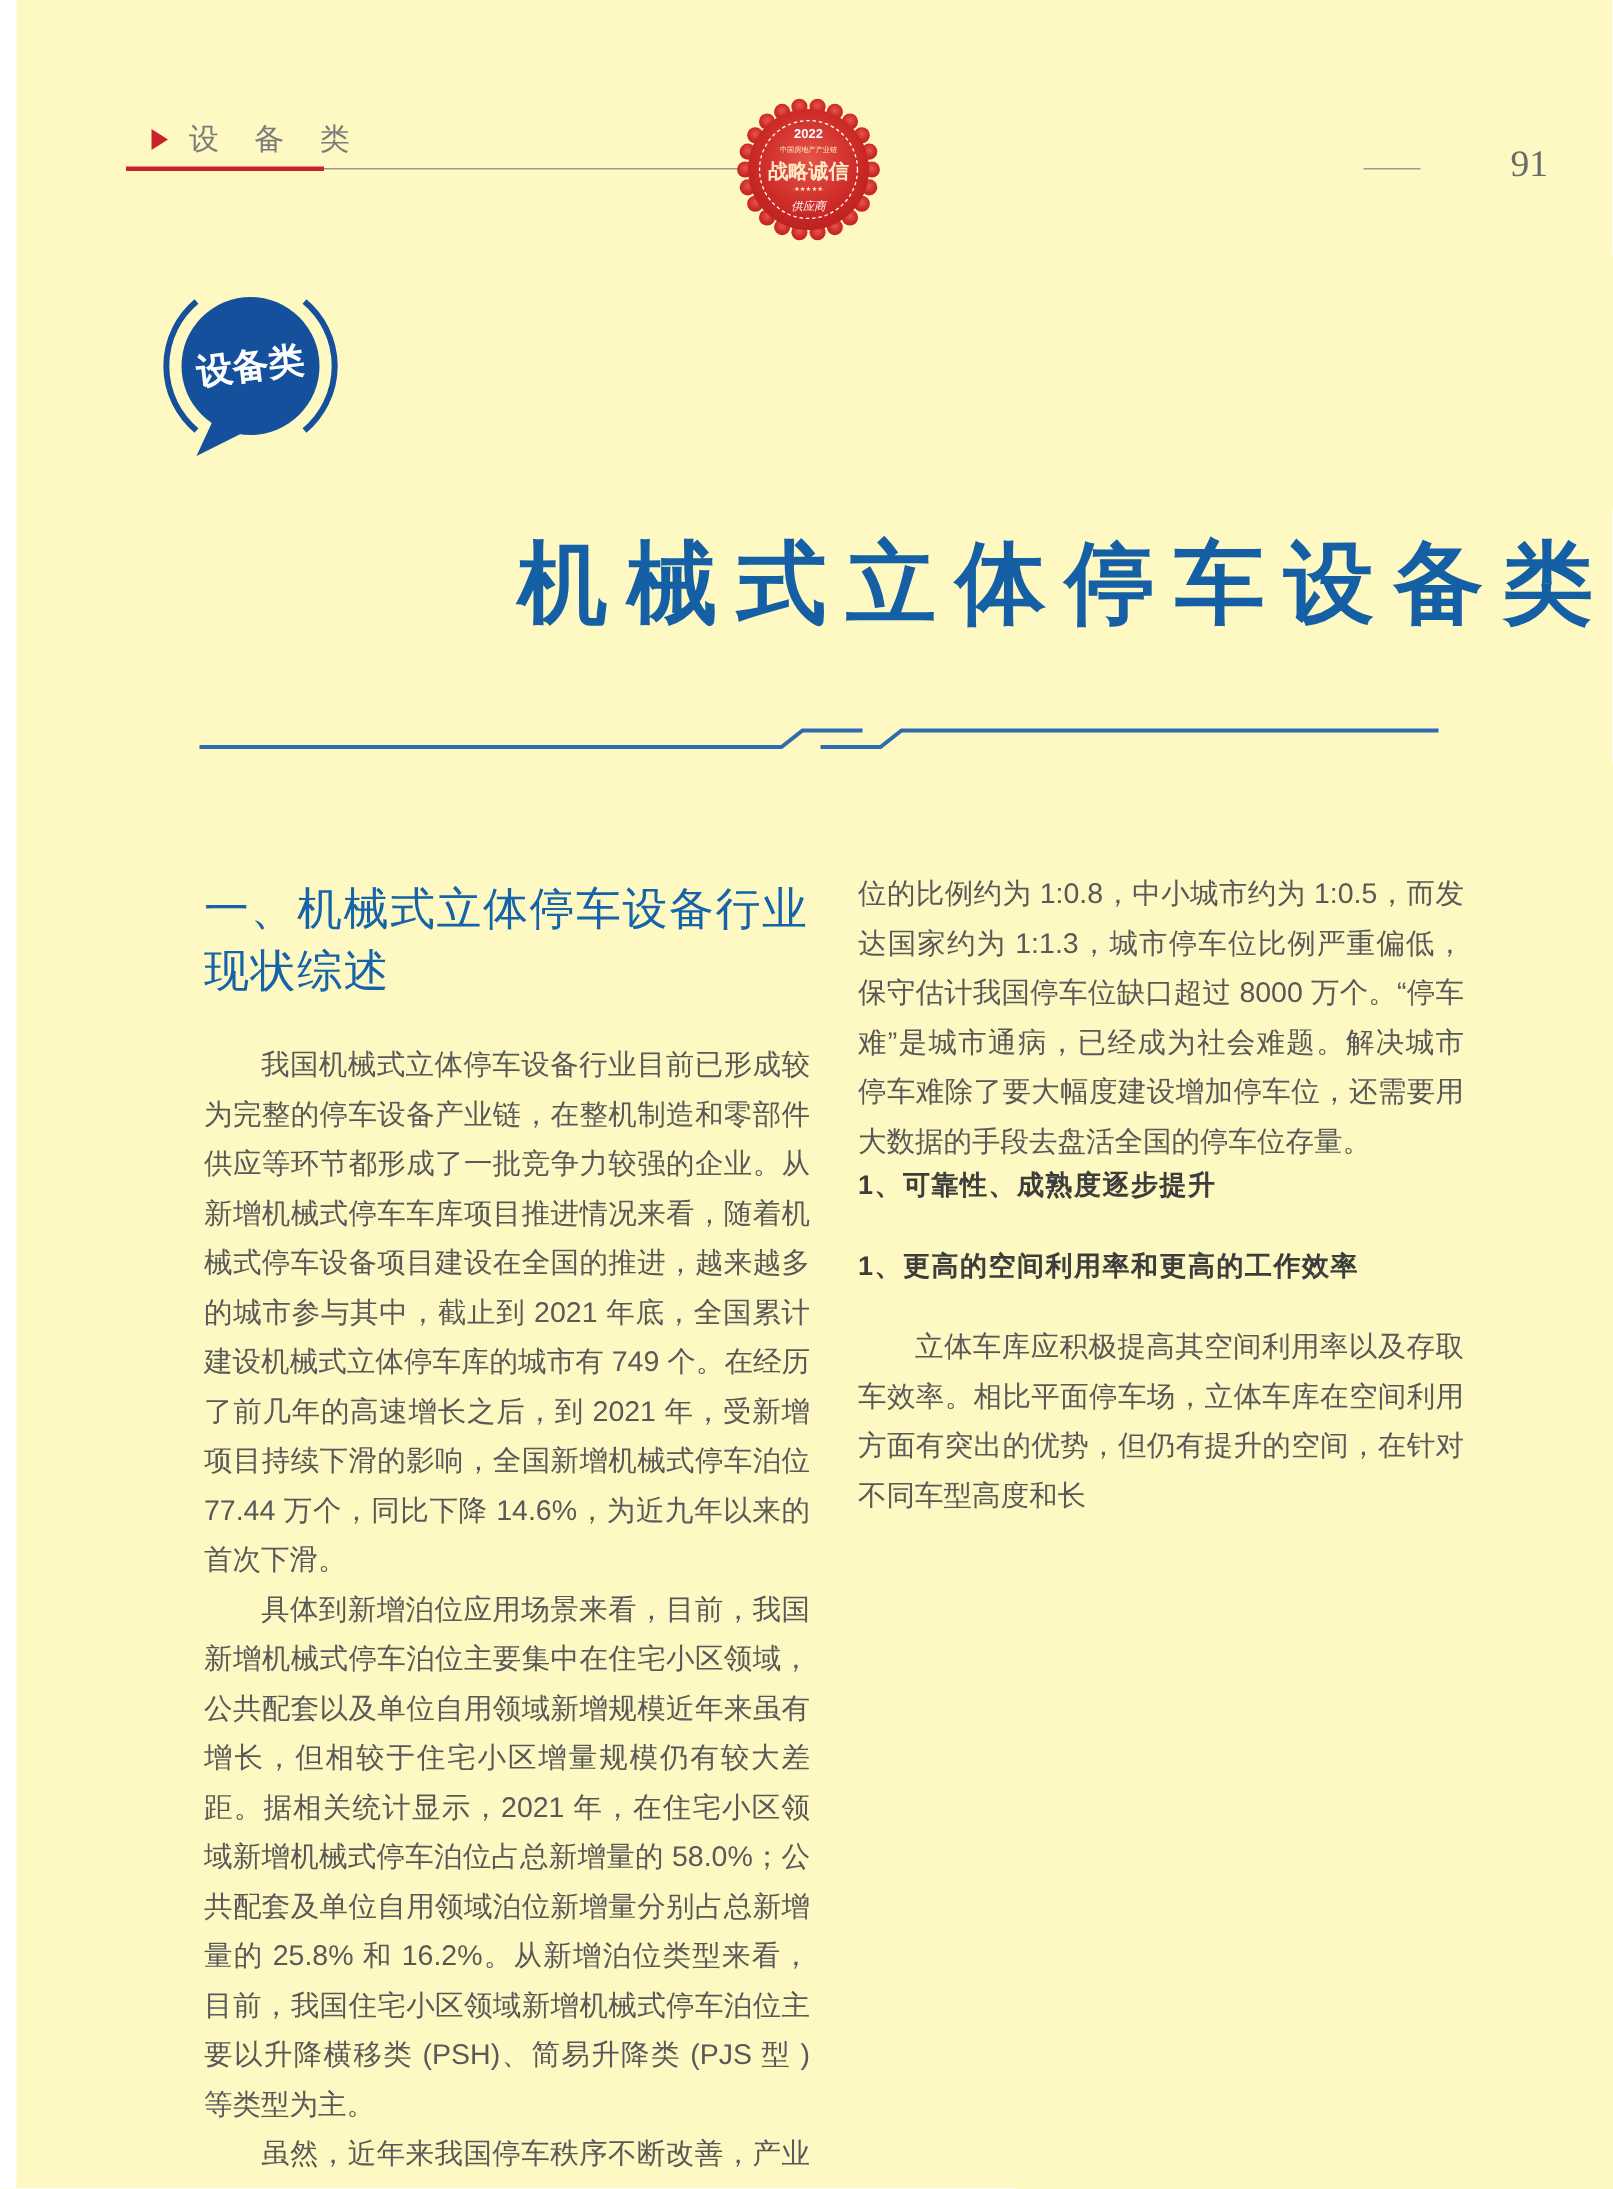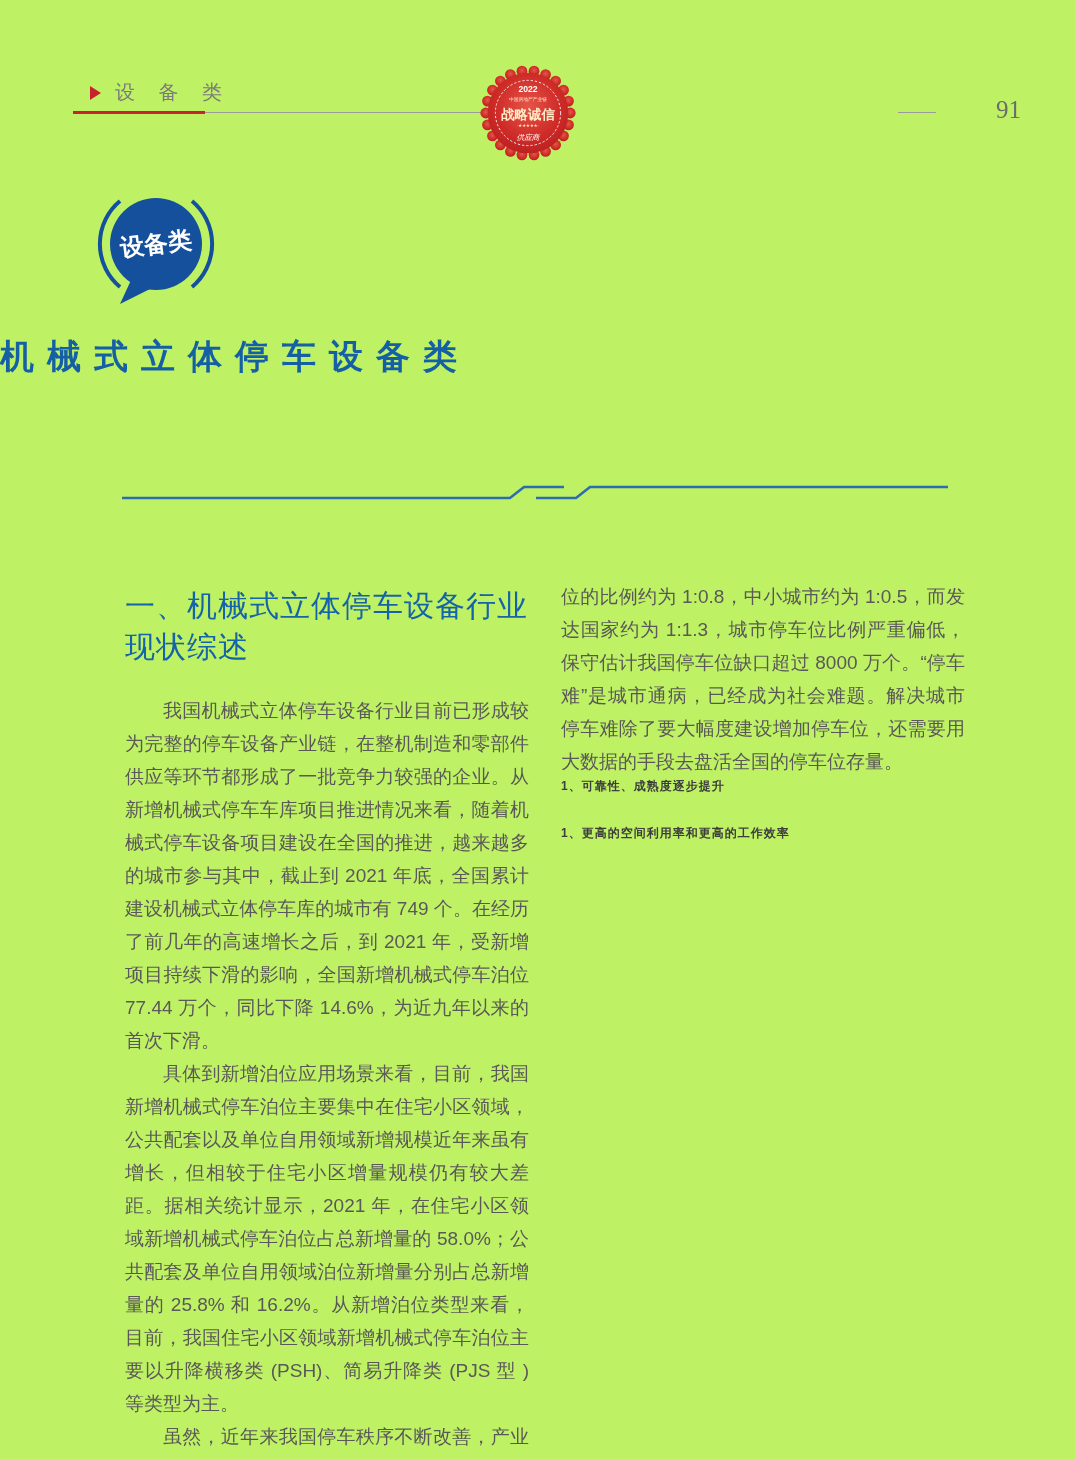--- a/index.html
+++ b/index.html
@@ -1,42 +1,42 @@
 <!DOCTYPE html>
 <html><head>
 <meta charset="utf-8">
 <style>
   html,body{margin:0;padding:0;background:#ffffff;}
   body{
     font-family:"Liberation Sans","DejaVu Sans",sans-serif;
     width:1075px;height:1459px;position:relative;overflow:hidden;
     color:#5a5858;
   }
-  .page{position:absolute;inset:0;background:#bef264;}
+  .page{position:absolute;inset:0;background:#fef9c3;margin-left:11px;}
 
   
   .cat{position:absolute;left:90px;top:79px;display:flex;align-items:center;gap:14px;}
   .cat .tri{width:0;height:0;border-left:11px solid #c8232c;border-top:7px solid transparent;border-bottom:7px solid transparent;}
   .cat .cat-label{font-size:20px;color:#7b7b7b;letter-spacing:9px;}
   .hline{position:absolute;left:73px;top:111px;width:417px;height:3px;}
   .hline .red{position:absolute;left:0;top:0;width:132px;height:3px;background:#c8232c;}
   .hline .gray{position:absolute;left:132px;top:1px;width:285px;height:1px;background:#9a9a9a;}
   .pageno-line{position:absolute;left:898px;top:112px;width:38px;height:1px;background:#9a9a9a;}
   .pageno{position:absolute;left:996px;top:96px;font-family:"Liberation Serif","DejaVu Serif",serif;font-size:25px;color:#6b6b6b;}
 
   
   .seal{position:absolute;left:480px;top:59px;width:96px;height:108px;}
 
   
   .bubble{position:absolute;left:86px;top:182px;width:140px;height:132px;}
 
   
   .title{
-    position:absolute;left:0;top:334px;width:100%;text-align:left;margin:0;
-    font-size:34px;font-weight:800;color:#1560a5;letter-spacing:13px;
+    position:absolute;left:0;top:349px;width:100%;text-align:right;margin:0;
+    font-size:60px;font-weight:800;color:#1560a5;letter-spacing:13px;
   }
 
   
   .divider{position:absolute;left:120px;top:481px;}
 
   
   .columns{
     position:absolute;left:125px;top:580px;width:840px;
     display:flex;gap:32px;
   }
@@ -45,21 +45,21 @@
     margin:0;font-size:19px;line-height:33px;color:#5a5858;
     text-align:justify;text-justify:inter-ideograph;
   }
   .col p.indent{text-indent:2em;}
   h2.sec{
     margin:0;font-size:30px;font-weight:400;color:#1563a8;letter-spacing:1px;
   }
   .col.left h2.sec{margin:6px 0 26px 0;}
   .col.right h2.sec{margin:34px 0 46px 0;}
   h3.sub{
-    margin:0 0 26px 0;font-size:12px;font-weight:700;color:#3d3d3d;letter-spacing:1px;
+    margin:0 0 26px 0;font-size:18px;font-weight:700;color:#3d3d3d;letter-spacing:1px;
   }
   h3.sub.second{margin-top:30px;}
 </style>
 </head>
 <body>
 
 <div class="page">
 
   <div class="cat">
     <span class="tri"></span>
@@ -138,16 +138,17 @@
     <div class="col left">
       <h2 class="sec">一、机械式立体停车设备行业现状综述</h2>
       <p class="indent">我国机械式立体停车设备行业目前已形成较为完整的停车设备产业链，在整机制造和零部件供应等环节都形成了一批竞争力较强的企业。从新增机械式停车车库项目推进情况来看，随着机械式停车设备项目建设在全国的推进，越来越多的城市参与其中，截止到 2021 年底，全国累计建设机械式立体停车库的城市有 749 个。在经历了前几年的高速增长之后，到 2021 年，受新增项目持续下滑的影响，全国新增机械式停车泊位 77.44 万个，同比下降 14.6%，为近九年以来的首次下滑。</p>
       <p class="indent">具体到新增泊位应用场景来看，目前，我国新增机械式停车泊位主要集中在住宅小区领域，公共配套以及单位自用领域新增规模近年来虽有增长，但相较于住宅小区增量规模仍有较大差距。据相关统计显示，2021 年，在住宅小区领域新增机械式停车泊位占总新增量的 58.0%；公共配套及单位自用领域泊位新增量分别占总新增量的 25.8% 和 16.2%。从新增泊位类型来看，目前，我国住宅小区领域新增机械式停车泊位主要以升降横移类 (PSH)、简易升降类 (PJS 型 ) 等类型为主。</p>
       <p class="indent">虽然，近年来我国停车秩序不断改善，产业化发展逐步深入，但目前国内停车设施建设速度还是远滞后于汽车保有量的增长速度，停车车位供给缺位巨大。国家发改委公布的数据显示，目前我国大城市小汽车与停车</p>
     </div>
     <div class="col right">
       <p>位的比例约为 1:0.8，中小城市约为 1:0.5，而发达国家约为 1:1.3，城市停车位比例严重偏低，保守估计我国停车位缺口超过 8000 万个。“停车难”是城市通病，已经成为社会难题。解决城市停车难除了要大幅度建设增加停车位，还需要用大数据的手段去盘活全国的停车位存量。</p>
       <h3 class="sub">1、可靠性、成熟度逐步提升</h3>
       <h3 class="sub second">1、更高的空间利用率和更高的工作效率</h3>
+      <p class="indent">立体车库应积极提高其空间利用率以及存取车效率。相比平面停车场，立体车库在空间利用方面有突出的优势，但仍有提升的空间，在针对不同车型高度和长</p>
     </div>
   </div>
 
 </div>
 
 </body></html>

